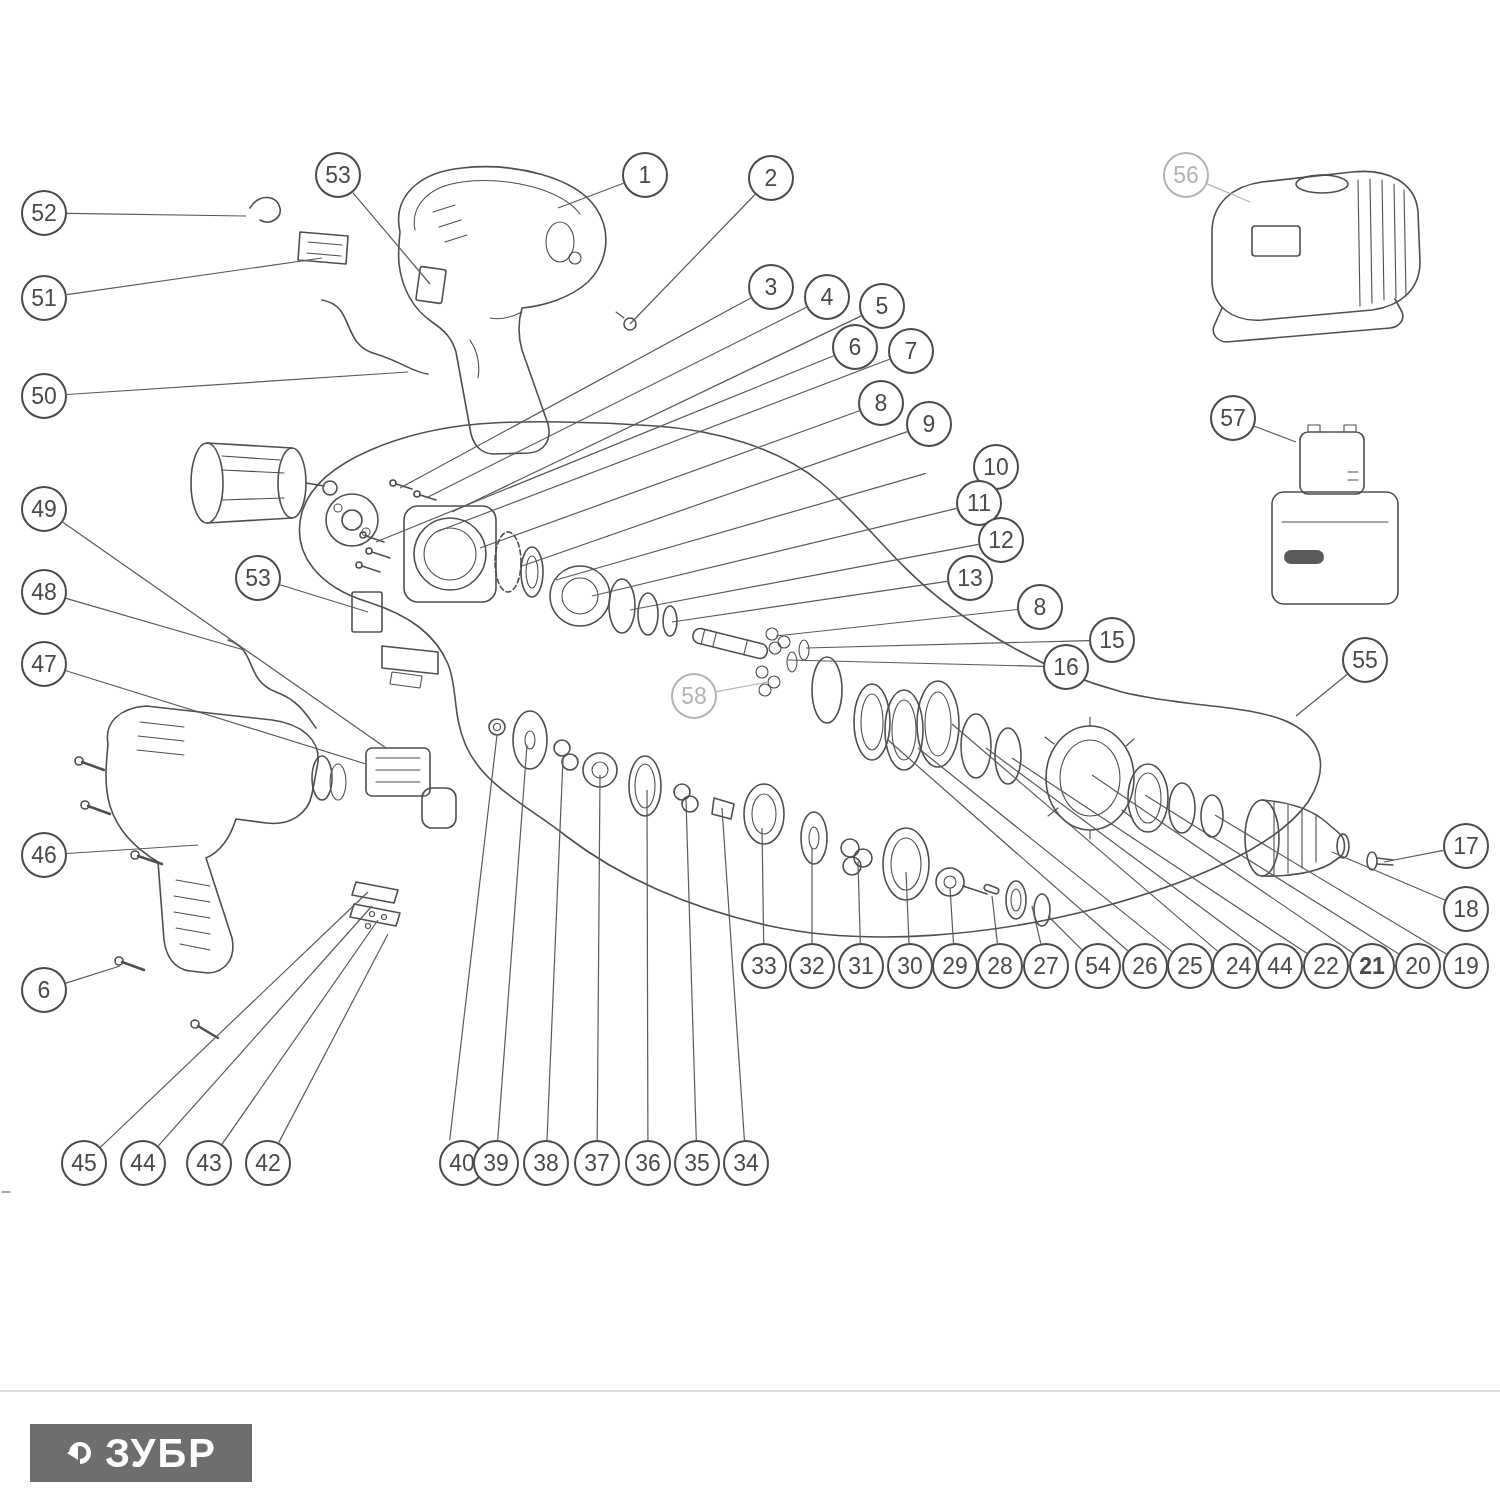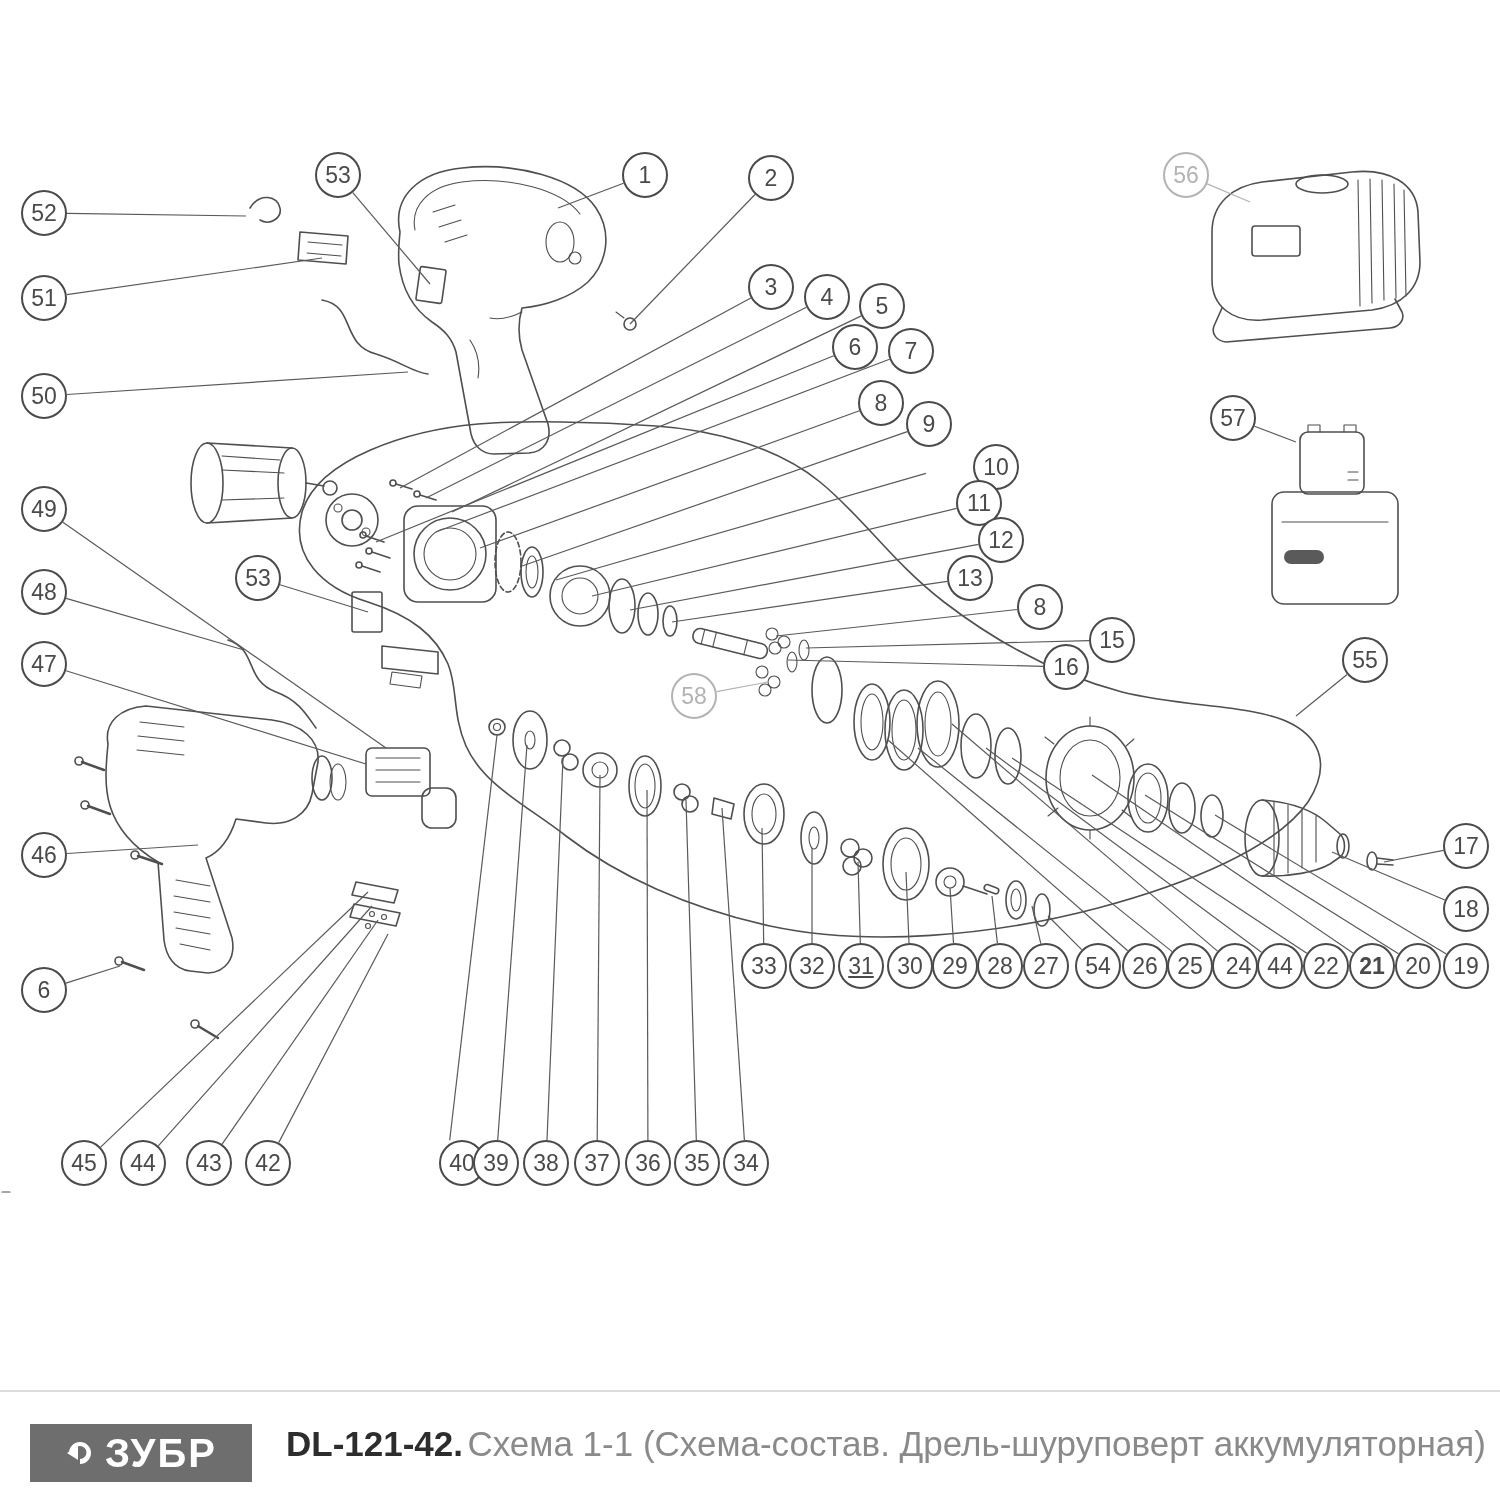--- a/index.html
+++ b/index.html
@@ -21,21 +21,21 @@
     border:2.5px solid var(--callout);border-radius:50%;background:#fff;
     display:flex;align-items:center;justify-content:center;
     font-size:23px;color:var(--callout);z-index:3;
   }
   .callout.light{border-color:var(--callout-light);color:var(--callout-light);}
   .leader{stroke:var(--leader);stroke-width:1.2;fill:none;}
   .leader.light{stroke:var(--callout-light);}
   .part{fill:none;stroke:var(--line);stroke-width:1.6;stroke-linejoin:round;stroke-linecap:round;}
   .thin{stroke-width:1.1;}
   .footer{position:absolute;left:0;top:1390px;width:1500px;height:110px;background:#fff;border-top:2px solid #dcdcdc;}
-  .footer-row{position:absolute;left:30px;top:32px;right:20px;display:flex;align-items:flex-start;gap:34px;}
+  .footer-row{position:absolute;left:30px;top:32px;right:20px;display:flex;align-items:flex-end;gap:34px;}
   .logo{background:var(--logo-bg);color:#fff;width:222px;height:58px;display:flex;align-items:center;justify-content:center;gap:10px;font-weight:bold;font-size:40px;letter-spacing:2px;flex:0 0 auto;}
   .logo-mark{display:flex;align-items:center;}
   .title-line{white-space:nowrap;}
   .model{font-weight:bold;color:var(--model-text);font-size:35px;}
   .subtitle{color:var(--subtitle-text);font-size:35px;}
 </style>
 </head>
 <body>
 
 <div class="stage">
@@ -386,21 +386,21 @@
       <div class="callout" style="left: 1326px; top: 966px;">22</div>
       <div class="callout" style="left: 1280px; top: 966px;">44</div>
       <div class="callout" style="left: 1235px; top: 966px; padding-left: 7px;">24</div>
       <div class="callout" style="left: 1190px; top: 966px;">25</div>
       <div class="callout" style="left: 1145px; top: 966px;">26</div>
       <div class="callout" style="left: 1098px; top: 966px;">54</div>
       <div class="callout" style="left: 1046px; top: 966px;">27</div>
       <div class="callout" style="left: 1000px; top: 966px;">28</div>
       <div class="callout" style="left: 955px; top: 966px;">29</div>
       <div class="callout" style="left: 910px; top: 966px;">30</div>
-      <div class="callout" style="left: 861px; top: 966px; text-decoration: underline;">31</div>
+      <div class="callout" style="left: 861px; top: 966px;">31</div>
       <div class="callout" style="left: 812px; top: 966px;">32</div>
       <div class="callout" style="left: 764px; top: 966px;">33</div>
       <div class="callout" style="left: 84px; top: 1163px;">45</div>
       <div class="callout" style="left: 143px; top: 1163px;">44</div>
       <div class="callout" style="left: 209px; top: 1163px;">43</div>
       <div class="callout" style="left: 268px; top: 1163px;">42</div>
       <div class="callout" style="left: 462px; top: 1163px; text-align: right;">40</div>
       <div class="callout" style="left: 496px; top: 1163px;">39</div>
       <div class="callout" style="left: 546px; top: 1163px;">38</div>
       <div class="callout" style="left: 597px; top: 1163px;">37</div>
@@ -413,20 +413,16 @@
     <div class="footer-row">
       <div class="logo">
         <span class="logo-mark">
           <svg width="30" height="30" viewBox="0 0 30 30">
             <path d="M4,15 A11,11 0 1 1 15,26 L15,21 A6.5,6.5 0 1 0 8.5,15 Z" fill="#ffffff"></path>
             <path d="M2,15 L13,8 L13,22 Z" fill="#ffffff"></path>
           </svg>
         </span>
         <span>ЗУБР</span>
       </div>
-      <div class="title-line">
-        <span class="model">DL-121-42.</span>
-        <span class="subtitle">Схема 1-1 (Схема-состав. Дрель-шуруповерт аккумуляторная)</span>
-      </div>
     </div>
   </div>
 
 </div>
 
 </body></html>

